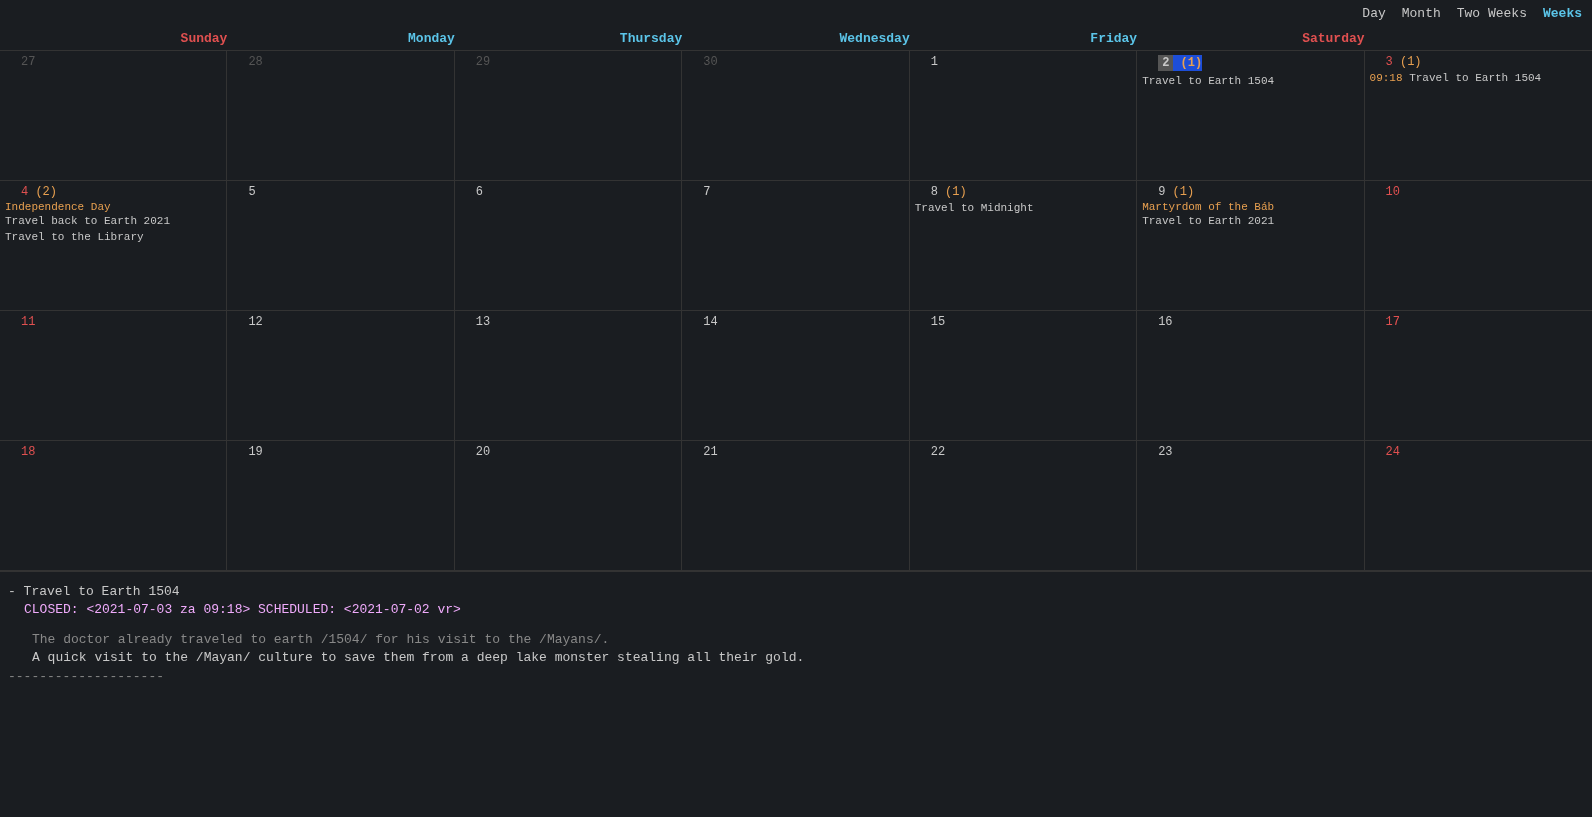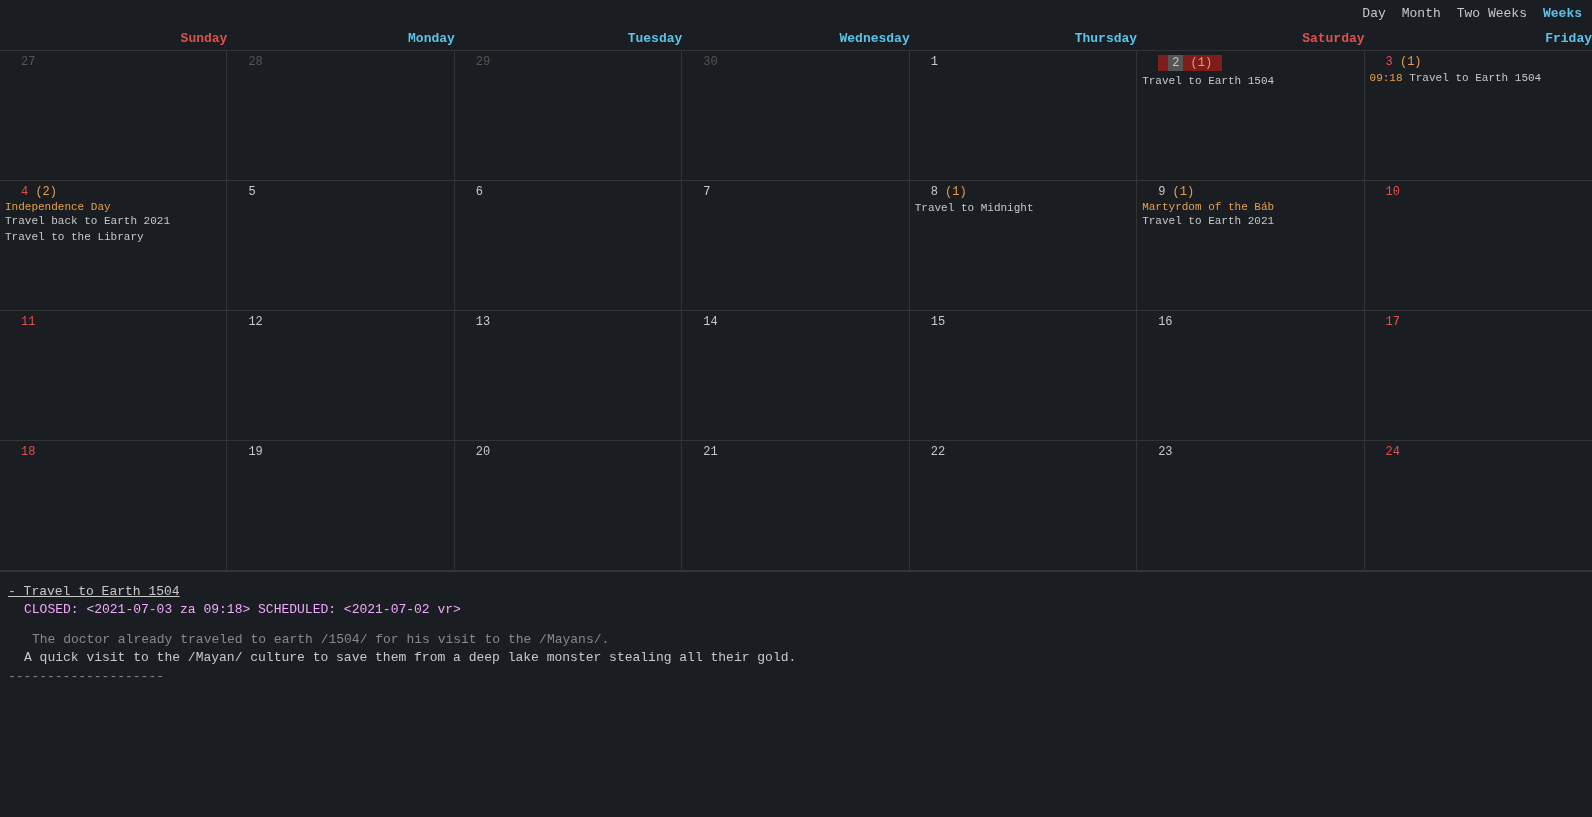--- a/index.html
+++ b/index.html
@@ -94,23 +94,24 @@
     .cal-cell:nth-child(7n) {
       border-right: none;
     }
     .cal-day-num {
       font-size: 12px;
       color: #c8c8c8;
       margin-bottom: 2px;
       margin-left: 16px;
     }
     .cal-day-num.today {
-      background: #7f1d1d;
+      background: #1d4ed8;
       display: inline-block;
-      padding: 1px 10px;
+      padding: 1px 0;
+      font-weight: bold;
     }
     .cal-day-num.faded { color: #555; }
     .event {
       font-size: 11px;
       line-height: 1.4;
       color: #c8c8c8;
       margin-top: 1px;
     }
     .event .time { color: #e8a050; }
     .holiday { color: #e8a050; font-size: 11px; }
@@ -120,35 +121,34 @@
       border-top: 1px solid #333;
     }
     .schedule-header {
       color: #5bc4e8;
       font-size: 13px;
       margin-bottom: 6px;
     }
     .schedule-item-title {
       color: #c8c8c8;
       margin-bottom: 3px;
-      text-decoration: underline;
     }
     .schedule-meta {
       color: #f0abfc;
       margin-left: 16px;
       margin-bottom: 15px;
     }
     .schedule-note {
       color: #888;
       margin-left: 24px;
       margin-bottom: 3px;
     }
     .schedule-desc {
       color: #c8c8c8;
-      margin-left: 16px;
+      margin-left: 24px;
       margin-bottom: 3px;
     }
     .schedule-divider {
       color: #888;
       margin-top: 4px;
     }
   </style>
 </head>
 <body>
 
@@ -166,25 +166,24 @@
     <button class="view-btn">Month</button>
     <button class="view-btn">Two Weeks</button>
     <button class="view-btn active">Weeks</button>
   </div>
 </div>
 
 <div id="calendar">
   <div id="day-headers">
     <div class="day-header sun">Sunday</div>
     <div class="day-header weekday">Monday</div>
-    <div class="day-header weekday">Tuesday</div>
+    <div class="day-header weekday">Thursday</div>
     <div class="day-header weekday">Wednesday</div>
-    <div class="day-header weekday">Thursday</div>
+    <div class="day-header weekday">Friday</div>
     <div class="day-header sat">Saturday</div>
-    <div class="day-header weekday">Friday</div>
   </div>
   <div id="calendar-grid">
   <div class="cal-cell">
         <div class="cal-day-num faded"><span style="color:#555;">27</span></div>
       </div>
       <div class="cal-cell">
         <div class="cal-day-num faded"><span style="color:#555;">28</span></div>
       </div>
       <div class="cal-cell">
         <div class="cal-day-num faded"><span style="color:#555;">29</span></div>

